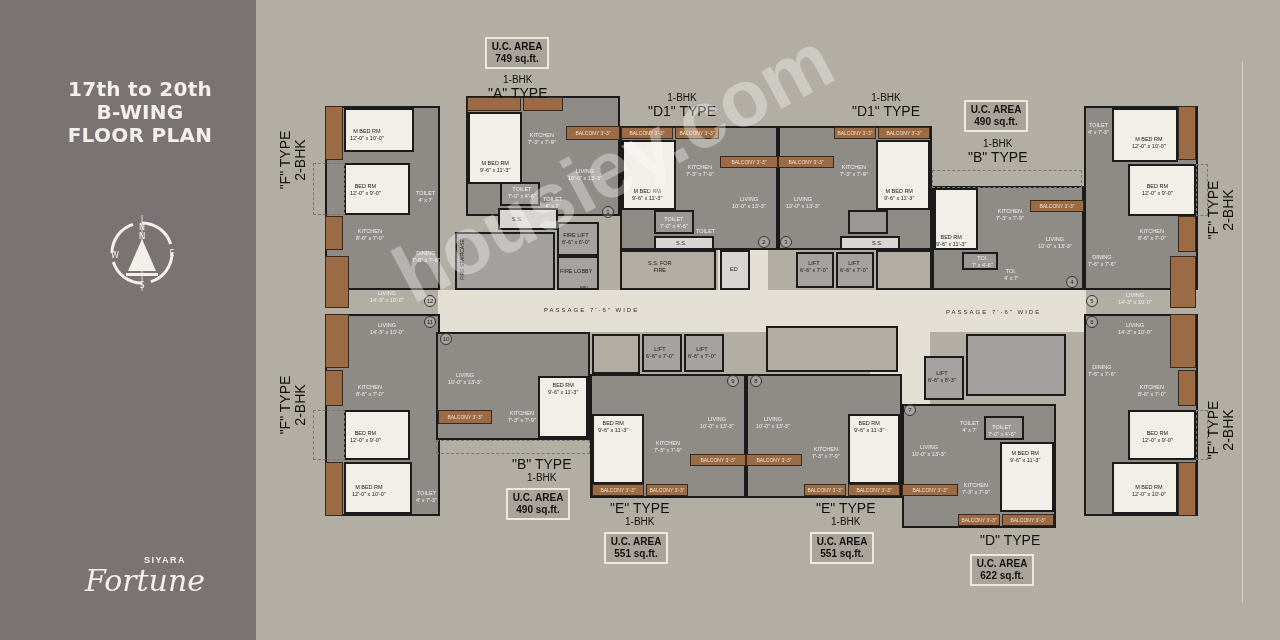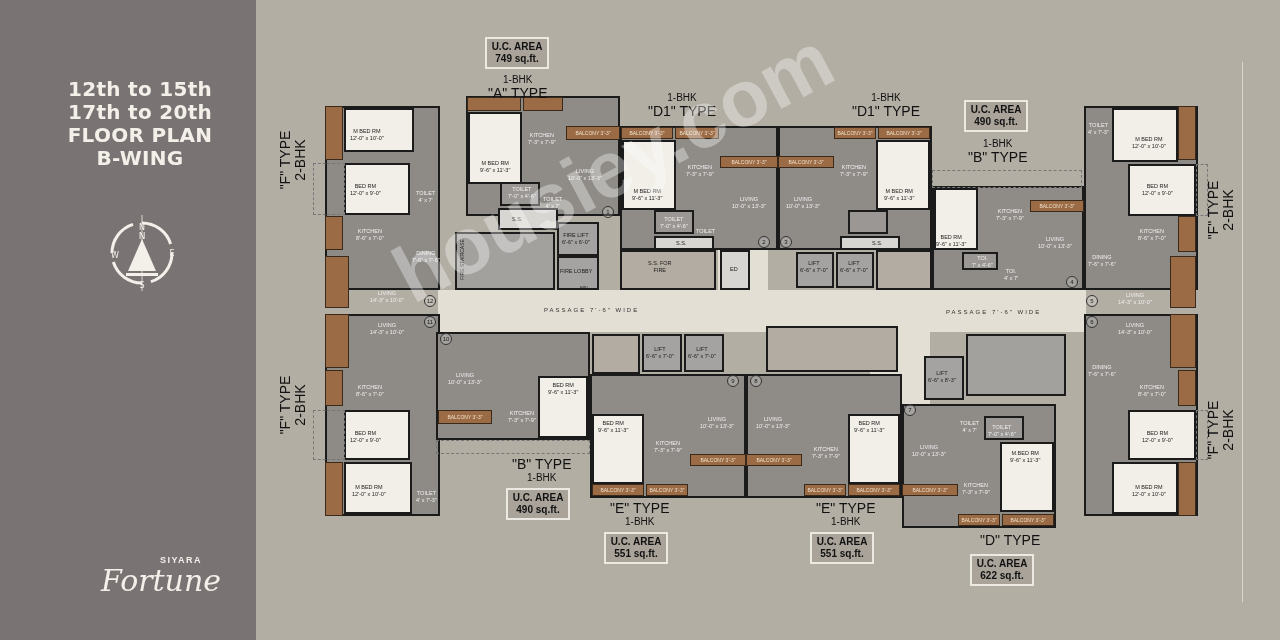--- a/index.html
+++ b/index.html
@@ -1,20 +1,20 @@
 <!DOCTYPE html>
 <html><head>
 <meta charset="utf-8">
 <style>
   * { box-sizing: border-box; margin: 0; padding: 0; }
   body { width: 1280px; height: 640px; overflow: hidden; background: #b3aea4; font-family: "Liberation Sans", sans-serif; position: relative; }
   .sidebar { position: absolute; left: 0; top: 0; width: 256px; height: 640px; background: #7a7373; }
   .title-block { position: absolute; left: 60px; top: 78px; width: 160px; text-align: center; color: #f3f0ea; font-family: "DejaVu Sans", sans-serif; font-weight: bold; font-size: 20px; line-height: 23px; letter-spacing: 0.3px; }
   .compass { position: absolute; left: 104px; top: 215px; width: 76px; height: 76px; }
-  .brand { position: absolute; left: 86px; top: 555px; width: 150px; text-align: center; color: #f3f0ea; }
+  .brand { position: absolute; left: 70px; top: 555px; width: 150px; text-align: center; color: #f3f0ea; }
   .brand-small { font-size: 9px; font-weight: bold; letter-spacing: 1.5px; margin-left: 40px; }
   .brand-big { font-family: "DejaVu Serif", serif; font-style: italic; font-size: 30px; line-height: 32px; }
   .right-line { position: absolute; left: 1242px; top: 62px; width: 1px; height: 540px; background: #d8d4cc; }
   .passage { position: absolute; background: #e4dfd4; }
   .room { position: absolute; background: #8f8c88; border: 2px solid #1b1b1b; }
   .room.light { background: #d8d6d2; }
   .room.bed { background: #f2efe8; }
   .room.toilet { background: #9a9794; }
   .room.lift { background: #a5a3a1; }
   .room.stair { background: #a3a19e; }
@@ -30,24 +30,23 @@
   .passage-label { position: absolute; font-size: 6px; letter-spacing: 2px; color: #333; white-space: nowrap; }
   .num { position: absolute; width: 12px; height: 12px; border: 1px solid #333; border-radius: 50%; font-size: 6px; color: #222; text-align: center; line-height: 10px; background: rgba(255,255,255,0.2); }
   .watermark { position: absolute; left: 400px; top: 235px; font-size: 80px; color: rgba(255,255,255,0.35); font-weight: bold; transform: rotate(-28deg); transform-origin: left; white-space: nowrap; }
   .dashed { position: absolute; border: 1px dashed #777; }
 </style>
 </head>
 <body>
 
 <div class="sidebar">
   <div class="title-block">
-    <div>12th to 15th</div>
     <div>17th to 20th</div>
+    <div>B-WING</div>
     <div>FLOOR PLAN</div>
-    <div>B-WING</div>
   </div>
   <svg class="compass" viewBox="0 0 76 76">
     <circle cx="38" cy="38" r="30" fill="none" stroke="#f3f0ea" stroke-width="3" stroke-dasharray="38 9"></circle>
     <line x1="38" y1="0" x2="38" y2="76" stroke="#f3f0ea" stroke-width="0.8"></line>
     <polygon points="38,24 24,56 52,56" fill="#f3f0ea"></polygon>
     <rect x="22" y="58" width="32" height="3" fill="#f3f0ea"></rect>
     <text x="38" y="15" font-size="8" fill="#f3f0ea" text-anchor="middle" font-family="DejaVu Sans, sans-serif">N</text>
     <text x="38" y="24" font-size="9" fill="#f3f0ea" text-anchor="middle" font-family="DejaVu Sans, sans-serif">N</text>
     <text x="11" y="43" font-size="8" fill="#f3f0ea" text-anchor="middle" font-family="DejaVu Sans, sans-serif">W</text>
     <text x="68" y="41" font-size="8" fill="#f3f0ea" text-anchor="middle" font-family="DejaVu Sans, sans-serif">E</text>

